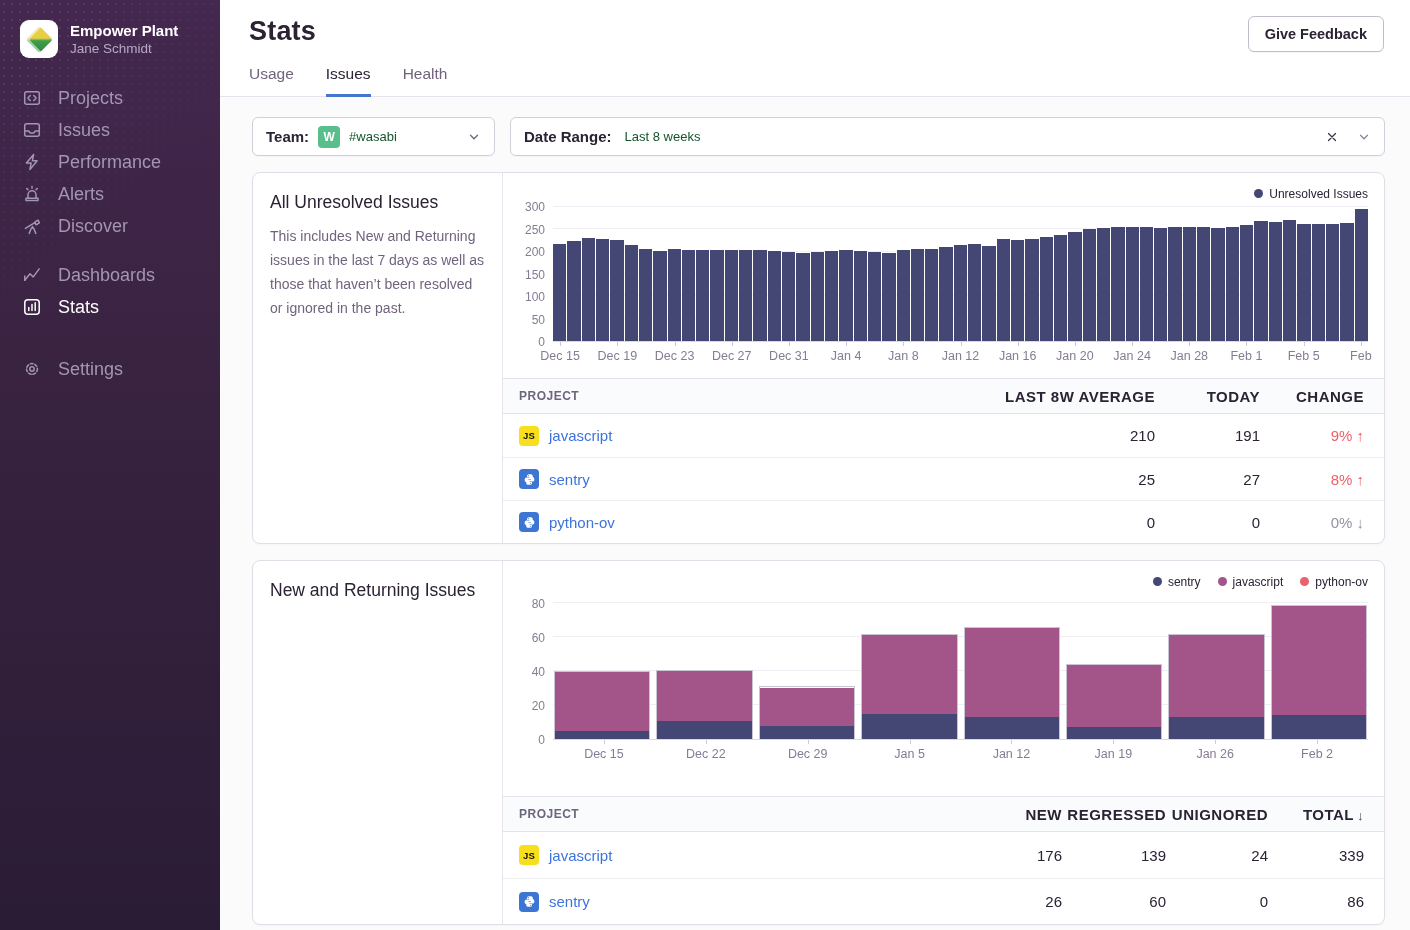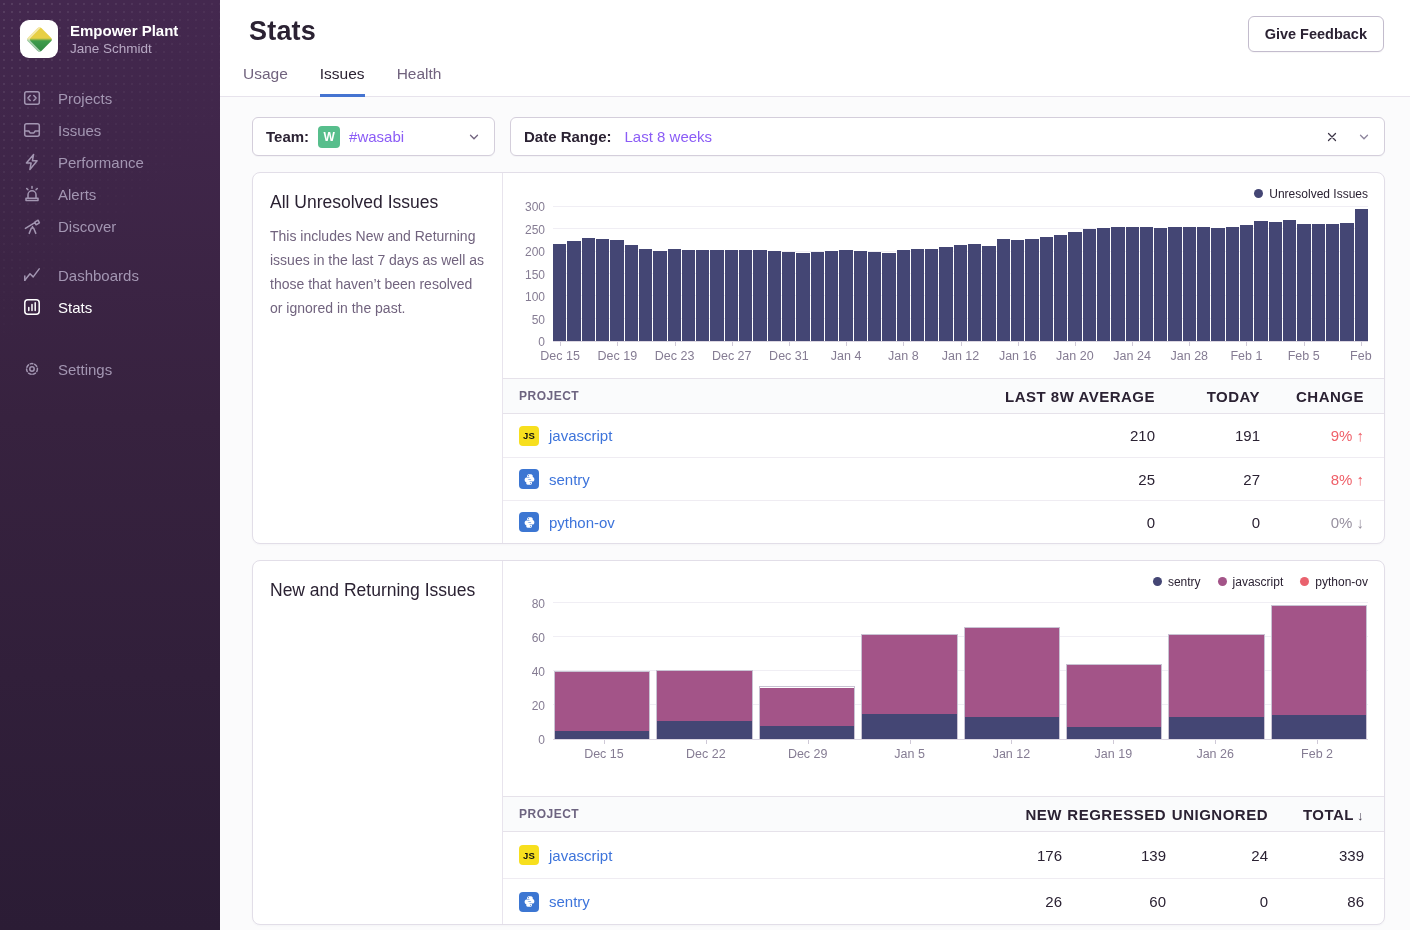--- a/index.html
+++ b/index.html
@@ -18,49 +18,49 @@
   .org { position:relative; display:flex; align-items:center; gap:12px; padding:20px 14px 0 20px; cursor:pointer; }
   .org-avatar { width:38px; height:38px; background:#fff; border-radius:9px; display:flex; align-items:center; justify-content:center; flex:0 0 38px; }
   .logo-diamond { width:19px; height:19px; transform:rotate(45deg); border-radius:3px;
     background:linear-gradient(135deg,#e7cf45 0%, #e7cf45 45%, #3f9c4c 55%, #2e8540 100%);
     box-shadow:inset 2px -2px 0 rgba(255,255,255,.55); }
   .org-name { font-size:15px; font-weight:700; color:#fff; line-height:19px; }
   .org-sub { font-size:13.5px; color:#b8a9c4; line-height:18px; }
   .nav { position:relative; margin-top:24px; display:flex; flex-direction:column; }
   .nav-section { margin-bottom:17px; }
   .nav-section.last { margin-top:13px; }
-  .nav-item { display:flex; align-items:center; gap:16px; padding:6px 22px; font-size:15px;
+  .nav-item { display:flex; align-items:center; gap:16px; padding:6px 22px; font-size:18px;
     color:#a396b2; cursor:pointer; line-height:19px; }
   .nav-item.active { color:#fff; }
   .nav-icon { width:20px; height:20px; flex:0 0 20px; display:flex; }
   .nav-icon svg { width:20px; height:20px; stroke:currentColor; fill:none; stroke-width:1.5;
     stroke-linecap:round; stroke-linejoin:round; }
 
   
   .main { flex:1; display:flex; flex-direction:column; min-width:0; background:#fff; }
   .header { display:flex; justify-content:space-between; align-items:flex-start; padding:16px 26px 0 29px; }
   .page-title { font-size:27px; font-weight:700; letter-spacing:.2px; color:#2b2233; }
   .feedback { background:#fff; border:1px solid #c3bccd; border-radius:6px; padding:9px 16px;
     font-family:inherit; font-size:14.5px; font-weight:700; color:#2b2233; cursor:pointer;
     box-shadow:0 1px 1px rgba(43,34,51,.04); }
-  .tabs { display:flex; gap:32px; margin-top:13px; padding-left:23px; border-bottom:1px solid #e7e3ec; }
+  .tabs { display:flex; gap:32px; margin-top:13px; padding-left:29px; border-bottom:1px solid #e7e3ec; }
   .tab { font-size:15.5px; color:#71637e; padding-bottom:11px; margin-bottom:-1px; cursor:pointer; border-bottom:3px solid transparent; }
   .tab.active { color:#2b2233; font-weight:500; border-bottom-color:#4574d1; }
 
   .content { flex:1; background:#fbfbfc; padding:20px 25px 0 32px; overflow:hidden; }
 
   
   .filters { display:flex; gap:15px; }
   .select { background:#fff; border:1px solid #d4cedb; border-radius:6px; height:39px;
     display:flex; align-items:center; padding:0 13px; gap:9px; cursor:pointer;
     box-shadow:0 1px 1px rgba(43,34,51,.03); }
   .select.team { width:243px; }
   .select.date { flex:1; }
   .flabel { font-size:15px; font-weight:700; color:#2b2233; white-space:nowrap; }
-  .fvalue { font-size:15px; color:#8b5cf6; white-space:nowrap; }
+  .fvalue { font-size:13px; color:#14532d; white-space:nowrap; }
   .team-avatar { width:22px; height:22px; border-radius:4px; color:#fff; font-size:12px; font-weight:700;
     display:flex; align-items:center; justify-content:center; }
   .spacer { flex:1; }
   .chev svg, .xicon svg { display:block; }
   .chev, .xicon { display:flex; align-items:center; }
 
   
   .panel { margin-top:16px; background:#fff; border:1px solid #e2dee8; border-radius:8px;
     display:flex; overflow:hidden; box-shadow:0 1px 2px rgba(43,34,51,.03); }
   .panel-left { width:250px; flex:0 0 250px; border-right:1px solid #e8e4ed; padding:19px 18px 16px 17px; }

